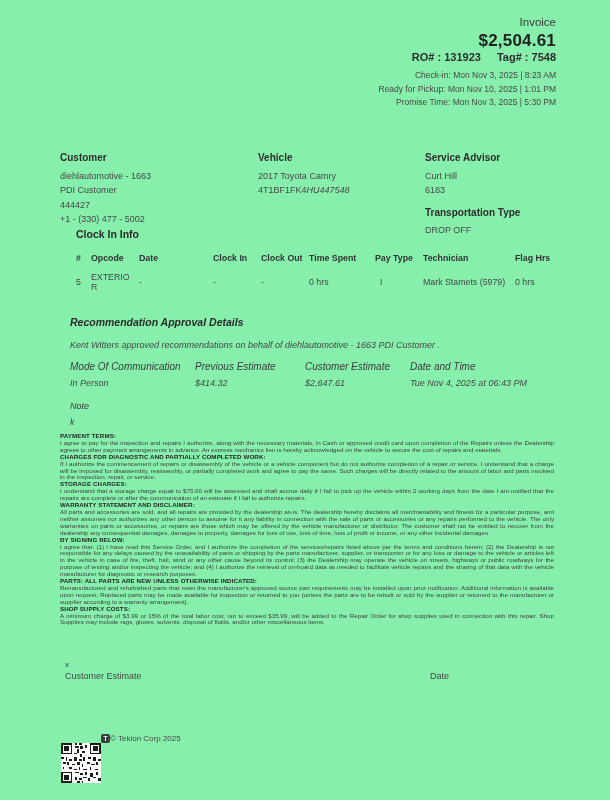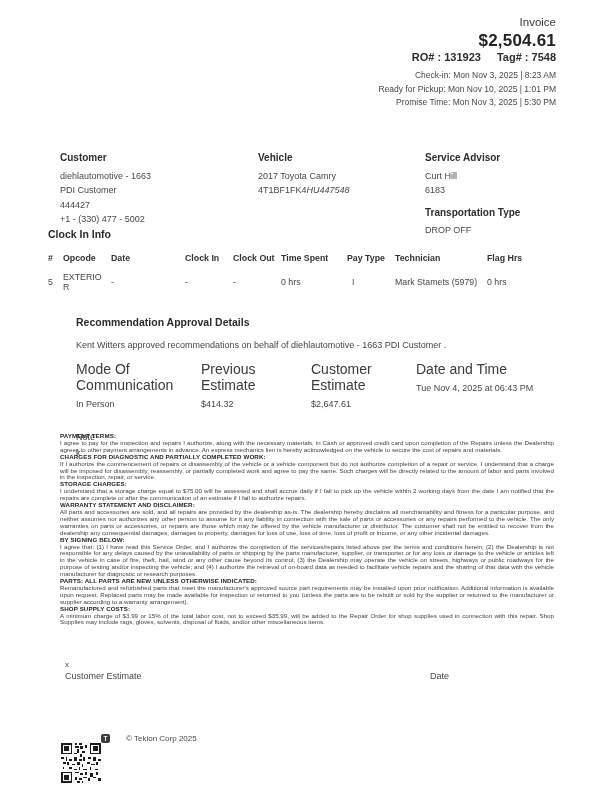--- a/index.html
+++ b/index.html
@@ -1,65 +1,65 @@
 <!DOCTYPE html>
 <html><head>
 <meta charset="utf-8">
 <style>
   * { margin:0; padding:0; box-sizing:border-box; }
   html,body { background:#e9e9e9; }
   body { width:610px; height:800px; overflow:hidden; font-family:"Liberation Sans", sans-serif; }
-  .page { position:relative; width:610px; height:800px; background:#ffffff; color:#434343; }
+  .page { position:relative; width:610px; height:800px; background:#86efac; color:#434343; }
 
   
   .header-block { position:absolute; top:16px; right:54px; text-align:right; }
   .inv-title { font-size:11.5px; color:#3a3a3a; }
   .inv-amount { font-size:17px; font-weight:bold; color:#232323; margin-top:3px; letter-spacing:.2px; }
   .ro-line { font-size:11px; font-weight:bold; color:#2d2d2d; }
   .ro-line .tag { margin-left:16px; }
   .meta-lines { margin-top:6px; font-size:8.5px; color:#474747; line-height:13.5px; }
 
   
   .info-row { position:absolute; top:136px; left:60px; width:496px; display:grid; grid-template-columns:198px 167px 1fr;margin-top:16px; }
   .col-h { font-size:10px; font-weight:bold; color:#2d2d2d; margin-bottom:7px; }
   .info-line { font-size:9px; color:#474747; line-height:13.5px; }
   .vin-italic { font-style:italic; }
   .sub-h { font-size:10px; font-weight:bold; color:#2d2d2d; margin-top:10px; margin-bottom:6px; }
 
   
-  .clock-section { position:absolute; top:228px; left:48px; width:496px; }
+  .clock-section { position:absolute; top:228px; left:76px; width:496px; }
   .section-title { font-size:10.5px; font-weight:bold; color:#2a2a2a; }
   .clock-grid { display:grid; grid-template-columns:15px 48px 74px 48px 48px 66px 48px 92px 1fr; margin-top:13px; column-gap:0; }
   .clock-grid .th { font-size:8.8px; font-weight:bold; color:#333; padding-bottom:9px; }
   .clock-grid .td { font-size:8.8px; color:#474747; line-height:10px; }
   .opcode-wrap { display:inline-block; width:42px; word-break:break-all; }
   .td-num { padding-top:5px; }
 
   
-  .approval-section { position:absolute; top:316px; left:76px; width:496px; }
+  .approval-section { position:absolute; top:316px; left:70px; width:496px;font-style:italic; }
   .approval-statement { margin-top:12px; font-size:9px; color:#474747; }
   .approval-grid { display:grid; grid-template-columns:125px 110px 105px 1fr; margin-top:11px; }
-  .approval-grid .lbl { font-size:14px; color:#3b3b3b; }
+  .approval-grid .lbl { font-size:10px; color:#3b3b3b; }
   .approval-grid .val { font-size:9px; color:#474747; margin-top:6px; }
-  .note-label { margin-top:23px; font-size:9px; color:#3b3b3b; }
+  .note-label { margin-top:13px; font-size:9px; color:#3b3b3b; }
   .note-value { margin-top:6px; font-size:9px; color:#474747; }
 
   
   .terms-block { position:absolute; top:433px; left:60px; width:494px; font-size:6.2px; line-height:6.9px; color:#3f3f3f; text-align:justify; }
   .term-h { font-weight:bold; color:#262626; letter-spacing:.1px; }
 
   
   .sig-block { position:absolute; top:660px; left:65px; width:445px; }
   .sig-x { font-size:8px; color:#474747; }
   .sig-row { position:relative; margin-top:2px; font-size:9px; color:#474747; }
   .sig-date { position:absolute; left:365px; top:0; }
 
   
   .qr { position:absolute; left:61px; top:742px; width:40px; height:42px; }
-  .copyright-line { position:absolute; left:101px; top:734px; display:flex; align-items:center; gap:16px; }
+  .copyright-line { position:absolute; left:101px; top:734px; display:flex; align-items:center; gap:0; }
   .tekion-logo { width:9px; height:9px; background:#3d3d3d; border-radius:2px; color:#fbfbfb; font-size:6.5px; font-weight:bold; display:flex; align-items:center; justify-content:center; }
   .copyright-text { font-size:8px; color:#4a4a4a; }
   .footer-right { position:absolute; right:54px; top:733px; text-align:right; font-size:8.5px; line-height:13px; color:#3f3f3f; }
 </style>
 </head>
 <body>
 
 <div class="page">
 
   <div class="header-block">

